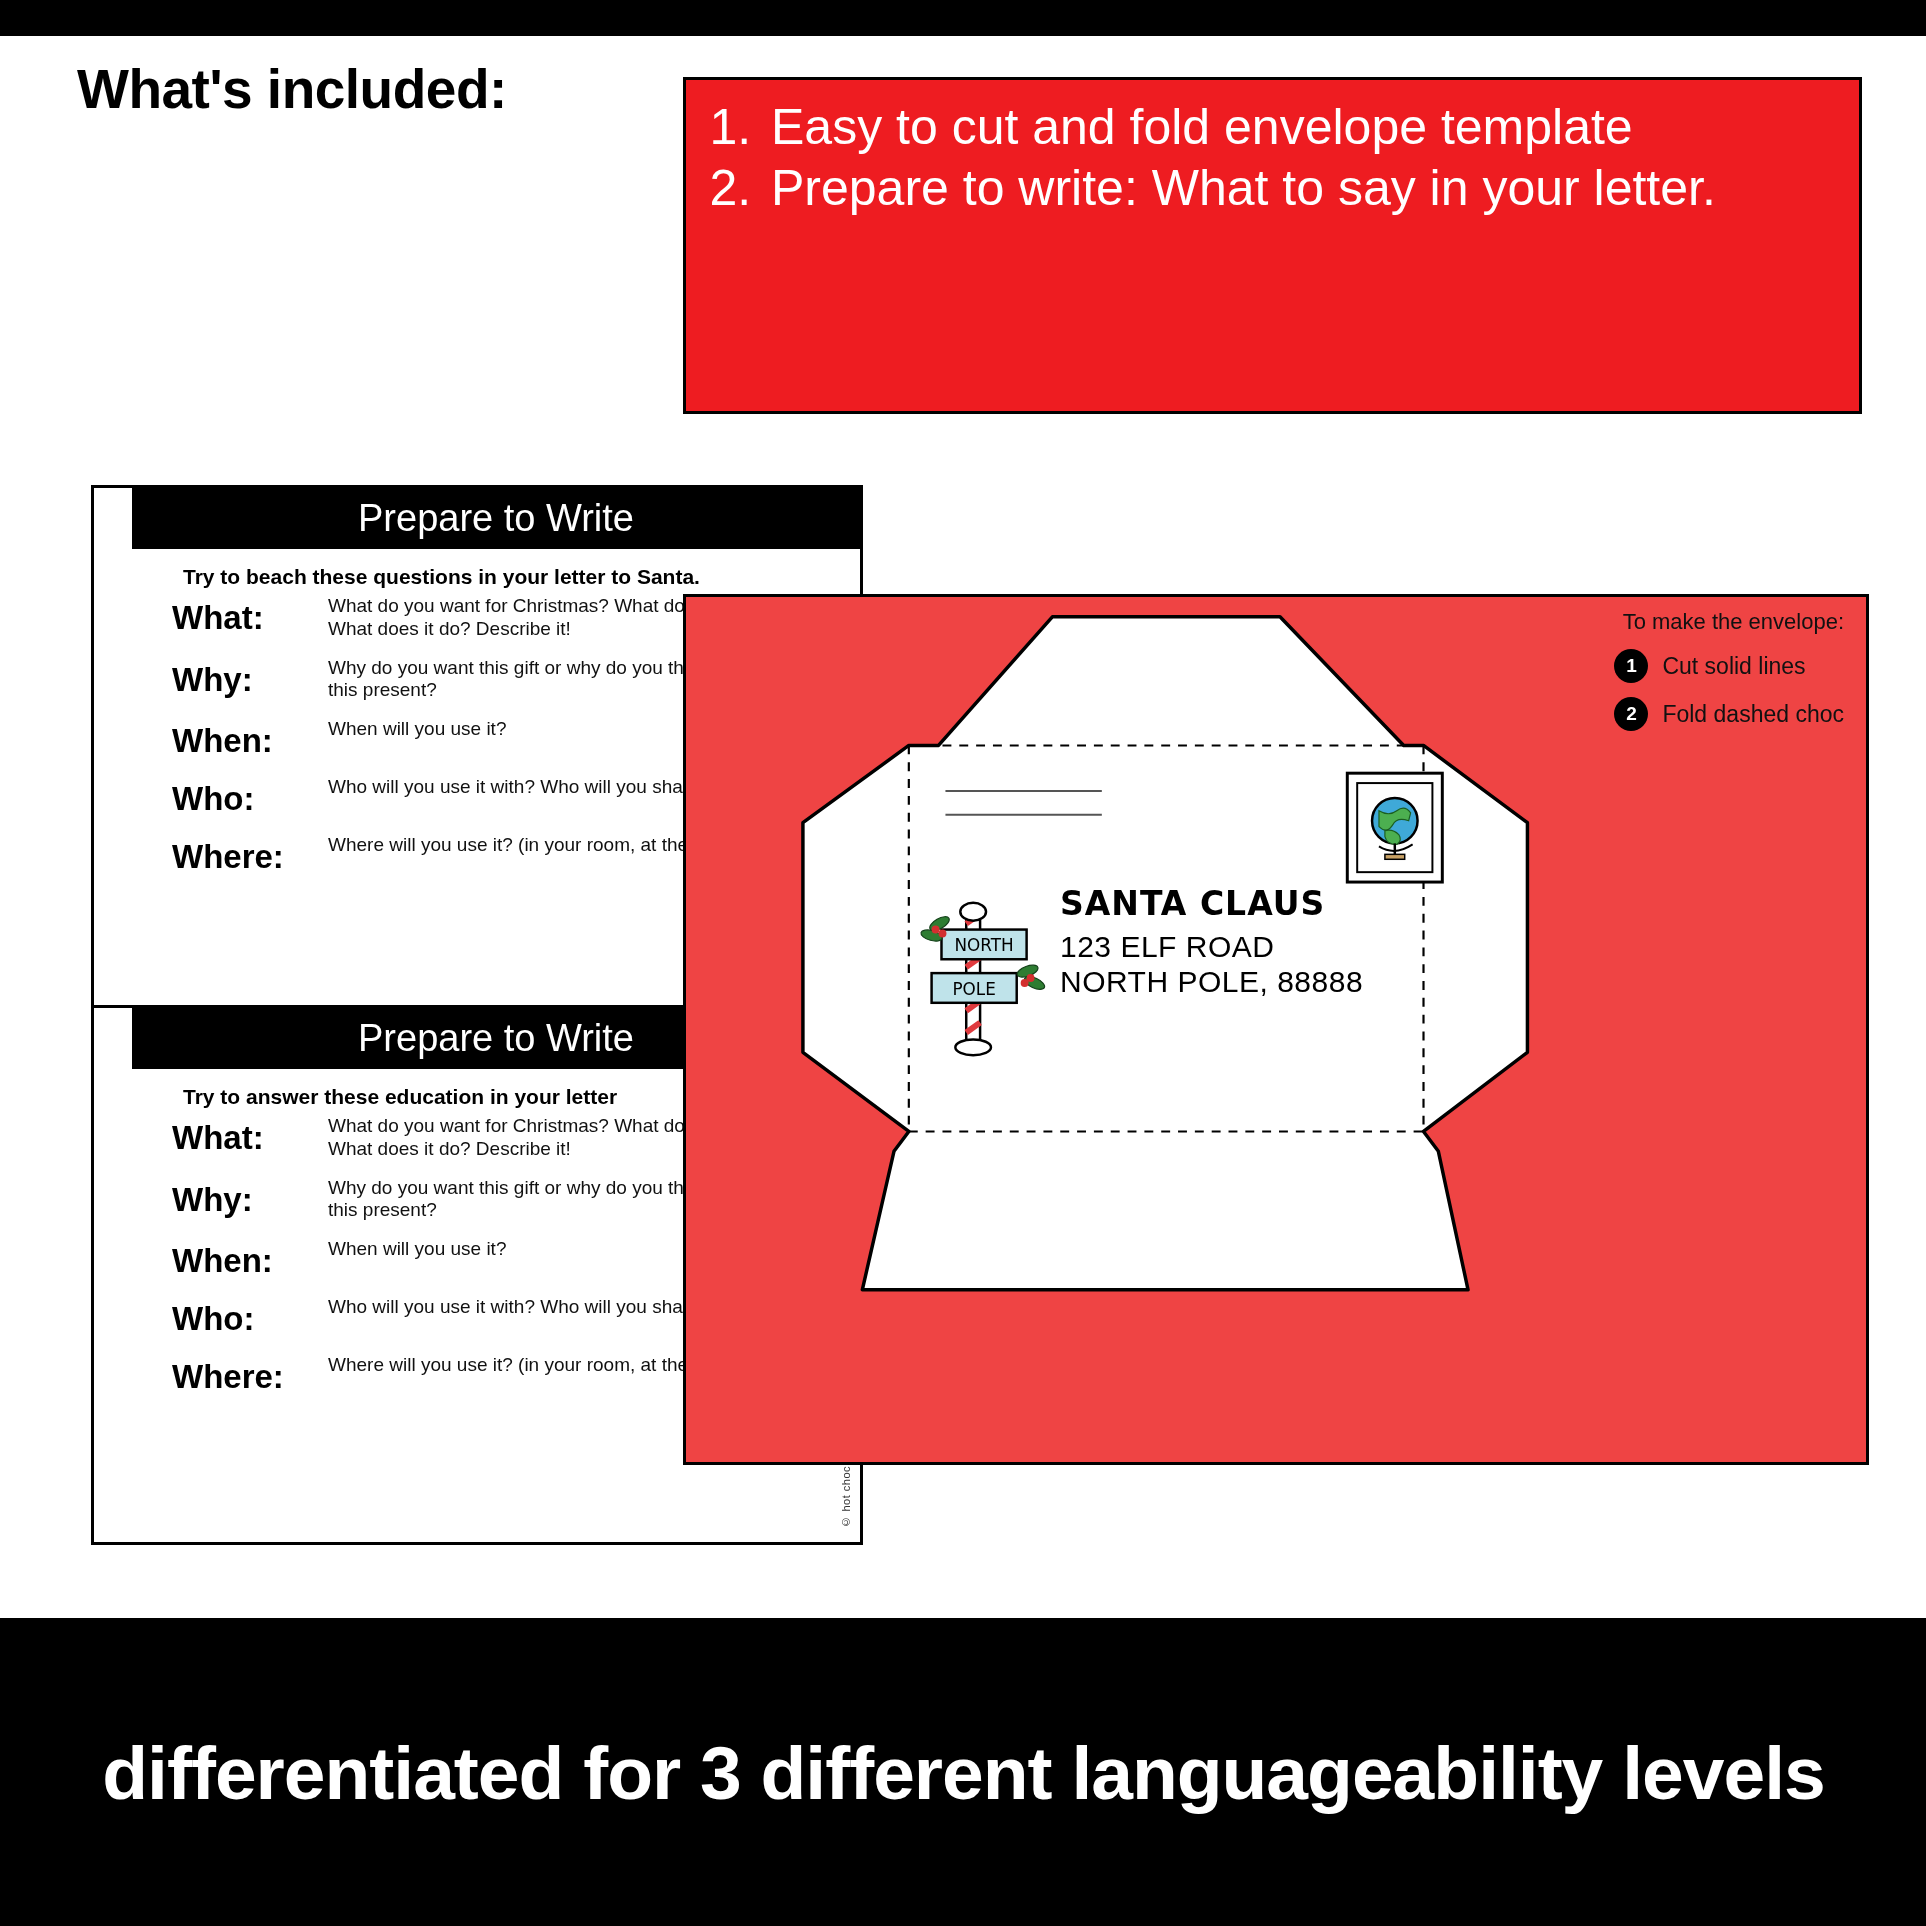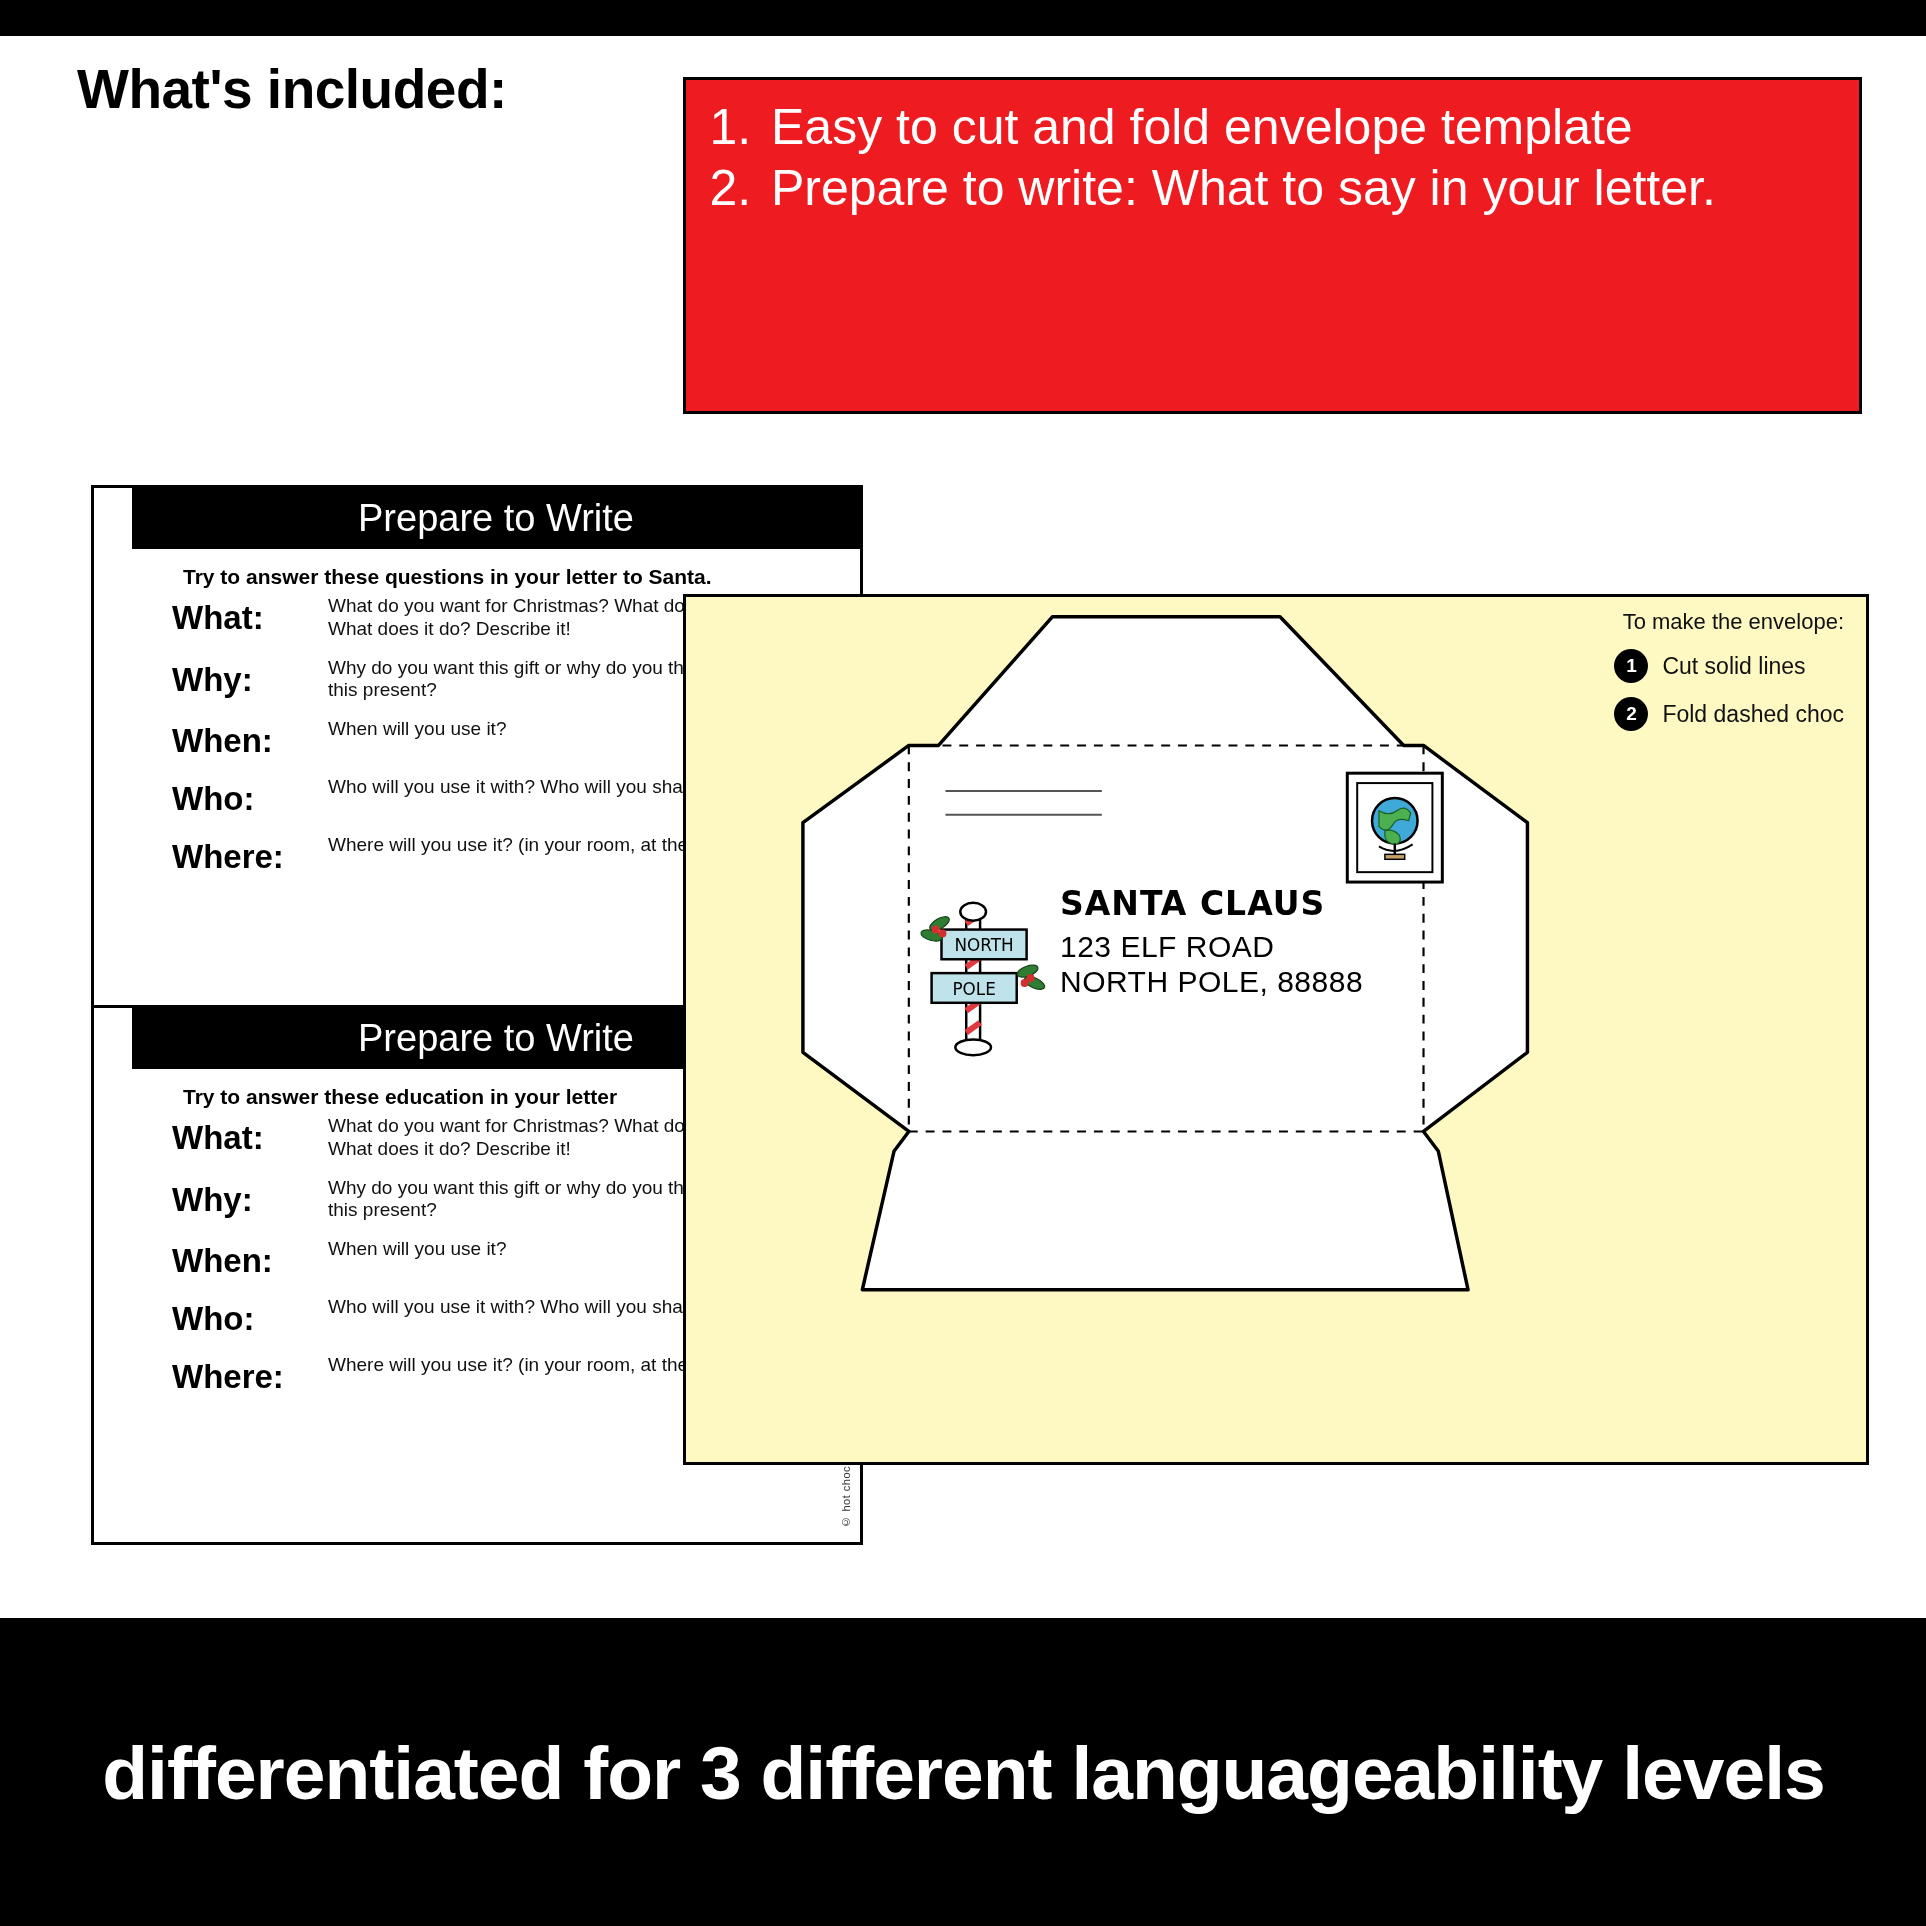--- a/index.html
+++ b/index.html
@@ -132,21 +132,21 @@
     letter-spacing: 0.5px;
   }
 
   
   .env-sheet {
     position: absolute;
     left: 683px;
     top: 594px;
     width: 1186px;
     height: 871px;
-    background: #fef9c3;
+    background: #ef4444;
     border: 3px solid #000;
     box-sizing: border-box;
   }
   .env-instructions {
     position: absolute;
     right: 22px;
     top: 12px;
     text-align: left;
   }
   .env-instructions .title {
@@ -270,21 +270,21 @@
 
   <div class="red-box">
     <ol>
       <li>Easy to cut and fold envelope template</li>
       <li>Prepare to write: What to say in your letter.</li>
     </ol>
   </div>
 
   <div class="ptw-sheet ptw-back">
     <div class="ptw-header">Prepare to Write</div>
-    <div class="ptw-sub">Try to answer these questions in your letter to Santa.</div>
+    <div class="ptw-sub">Try to beach these questions in your letter to Santa.</div>
     <div class="ptw-rows">
       <div class="ptw-row">
         <div class="ptw-q">What:</div>
         <div class="ptw-a">What do you want for Christmas? What does it look like? What does it do? Describe it!</div>
       </div>
       <div class="ptw-row">
         <div class="ptw-q">Why:</div>
         <div class="ptw-a">Why do you want this gift or why do you think you deserve this present?</div>
       </div>
       <div class="ptw-row">

